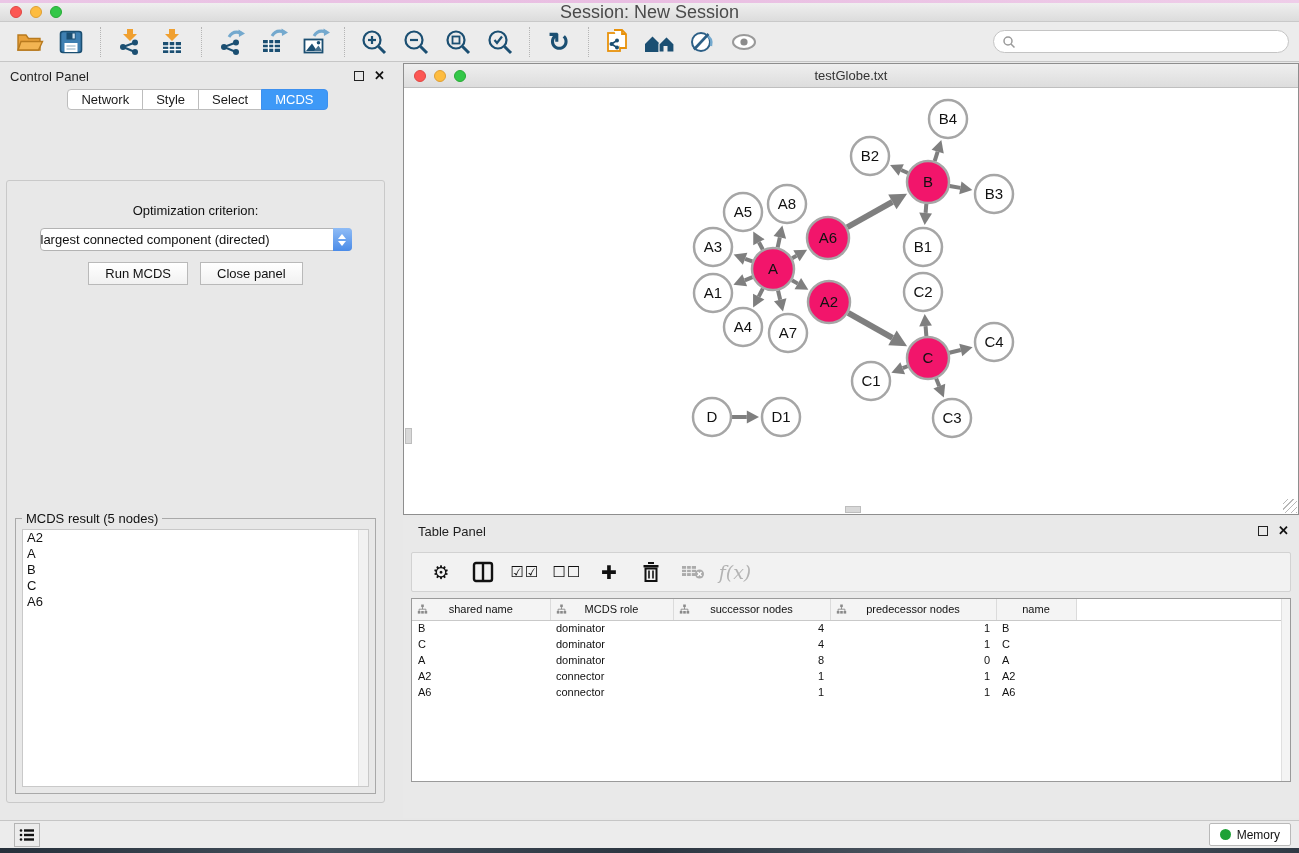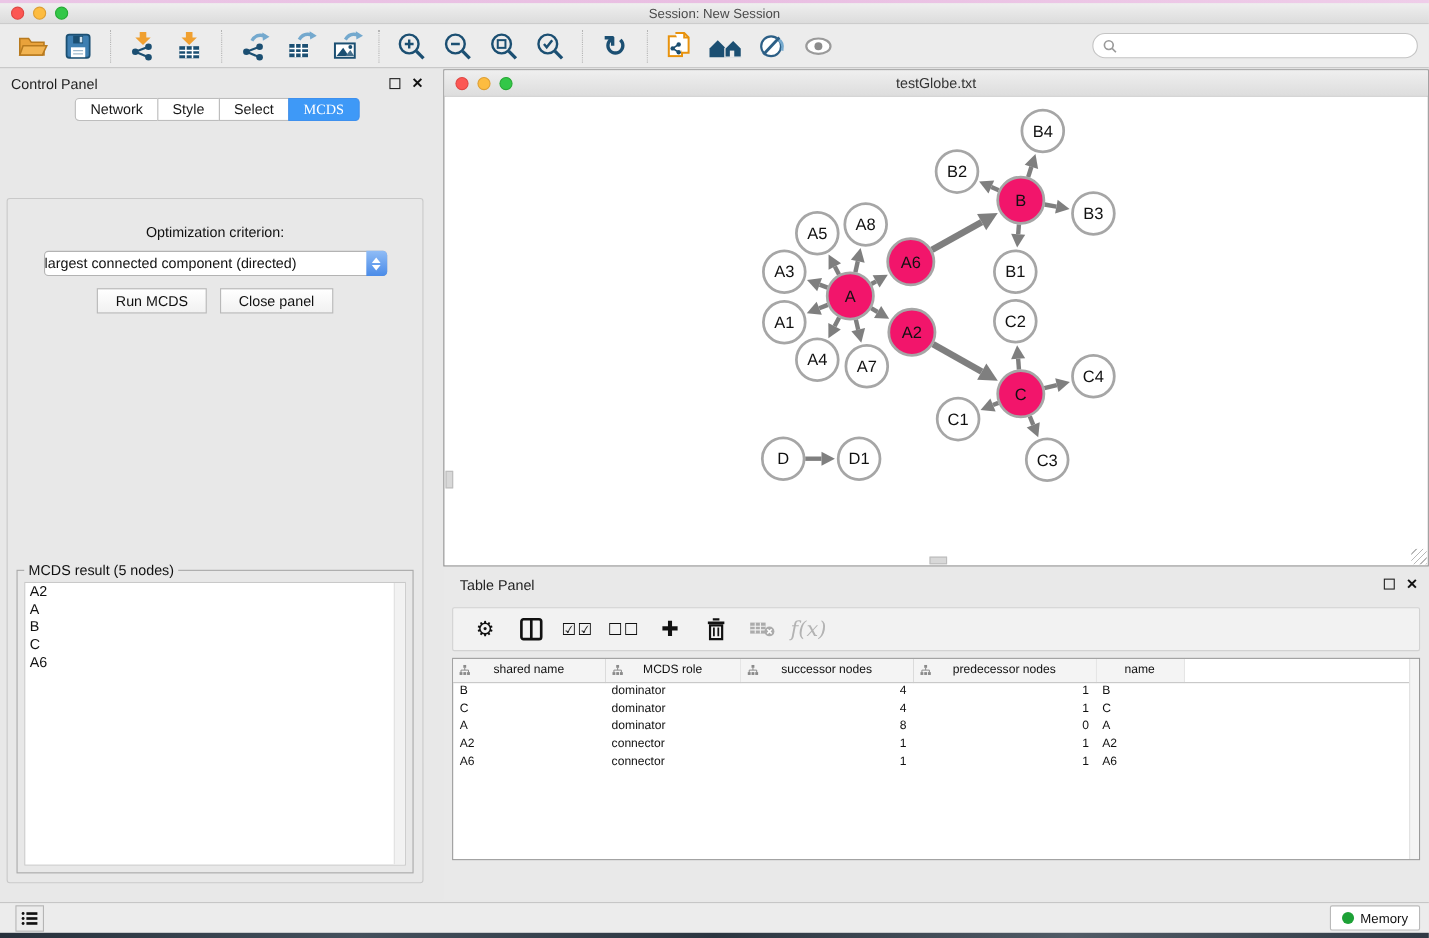--- a/index.html
+++ b/index.html
@@ -7,41 +7,41 @@
   body { font-family:"Liberation Sans", sans-serif; background:#E8E8E8; position:relative; overflow:hidden; }
   .abs { position:absolute; }
 
   
   .wallpaper-top { left:0; top:0; width:1299px; height:3px; background:linear-gradient(90deg,#EBC6E6,#E9BEE2,#EFCDE9); }
   .titlebar { left:0; top:3px; width:1299px; height:19px; background:linear-gradient(#EFEFEF,#DCDCDC); border-bottom:1px solid #C9C9C9; display:flex; align-items:center; }
   .traffic { width:12px; height:12px; border-radius:50%; margin-left:8px; }
   .t-red { background:#FC5753; border:1px solid #DF4744; margin-left:10px;}
   .t-yel { background:#FDBC40; border:1px solid #DE9F34; }
   .t-grn { background:#33C748; border:1px solid #27AA35; }
-  .titlebar-title { position:absolute; left:0; right:0; text-align:center; font-size:12px; color:#4a4a4a;border-radius:7px; }
+  .titlebar-title { position:absolute; left:0; right:0; text-align:center; font-size:18px; color:#4a4a4a;border-radius:7px; }
 
   .toolbar { left:0; top:22px; width:1299px; height:40px; background:#ECECEC; border-bottom:1px solid #C6C6C6; display:flex; align-items:center; padding-left:8px; }
   .tool-btn { width:36px; height:34px; display:flex; align-items:center; justify-content:center; flex:0 0 auto; margin:0 3px; }
   .tool-sep { width:1px; height:30px; margin:0 8px; border-left:1px dotted #B5B5B5; flex:0 0 auto; }
   .refresh-glyph { font-size:26px; font-weight:bold; color:#1B4F72; line-height:26px; }
   .search-field { margin-left:auto; margin-right:10px; width:296px; height:23px; border:1px solid #C4C4C4; border-radius:12px; background:#fff; display:flex; align-items:center; padding:0 8px; }
   .search-field input { border:none; outline:none; flex:1; font-size:12px; font-family:"Liberation Sans",sans-serif; background:transparent; }
 
   
   .cp { left:0; top:63px; width:395px; height:750px; background:#E8E8E8; }
   .panel-header { display:flex; align-items:center; height:26px; padding:0 10px; }
   .panel-title { font-size:13px; color:#1f1f1f; }
   .panel-header .spacer { flex:1; }
   .float-ico { width:10px; height:10px; border:1.5px solid #222; margin-right:10px; }
   .close-ico { font-size:13px; font-weight:bold; color:#111; line-height:12px; }
   .seg-tabs { display:flex; justify-content:center; position:relative; z-index:2; }
   .seg-tab { height:21px; padding:2px 13px; background:#fff; border:1px solid #BDBDBD; font-size:13px; color:#1a1a1a; margin-left:-1px; display:flex; align-items:center; }
   .seg-tab:first-child { border-radius:4px 0 0 4px; margin-left:0; }
   .seg-tab:last-child { border-radius:0 4px 4px 0; }
-  .seg-tab.active { background:#3E99F7; border-color:#3E90EE; color:#fff;font-family:Liberation Serif, serif; }
+  .seg-tab.active { background:#3E99F7; border-color:#3E90EE; color:#fff; }
   .cp-content { position:absolute; left:6px; right:10px; top:117px; bottom:10px; border:1px solid #C9C9C9; border-radius:3px; background:#E8E8E8; }
   .opt-label { text-align:center; margin-top:22px; font-size:13px; color:#111; }
   .fake-select { margin:10px auto 0 auto; width:312px; height:23px; background:#fff; border:1px solid #B3B3B3; border-radius:4px; display:flex; align-items:center; position:relative; }
   .sel-text { flex:1; font-size:13px; color:#111; white-space:nowrap; overflow:hidden; }
   .stepper { width:19px; height:23px; margin-right:-1px; border-radius:0 4px 4px 0; background:linear-gradient(#8FBCF6,#4A8BE8); display:flex; flex-direction:column; align-items:center; justify-content:center; gap:2px; }
   .stepper .up { width:0; height:0; border-left:4px solid transparent; border-right:4px solid transparent; border-bottom:5px solid #fff; }
   .stepper .down { width:0; height:0; border-left:4px solid transparent; border-right:4px solid transparent; border-top:5px solid #fff; }
   .cp-buttons { display:flex; justify-content:center; gap:12px; margin-top:11px; }
   .btn { height:23px; padding:0 16px; font-size:13px; color:#111; background:linear-gradient(#FFFFFF,#F1F1F1); border:1px solid #B9B9B9; border-radius:0; display:flex; align-items:center; }
   .groupbox { position:absolute; left:8px; right:8px; top:337px; bottom:8px; border:1px solid #A9A9A9; }

